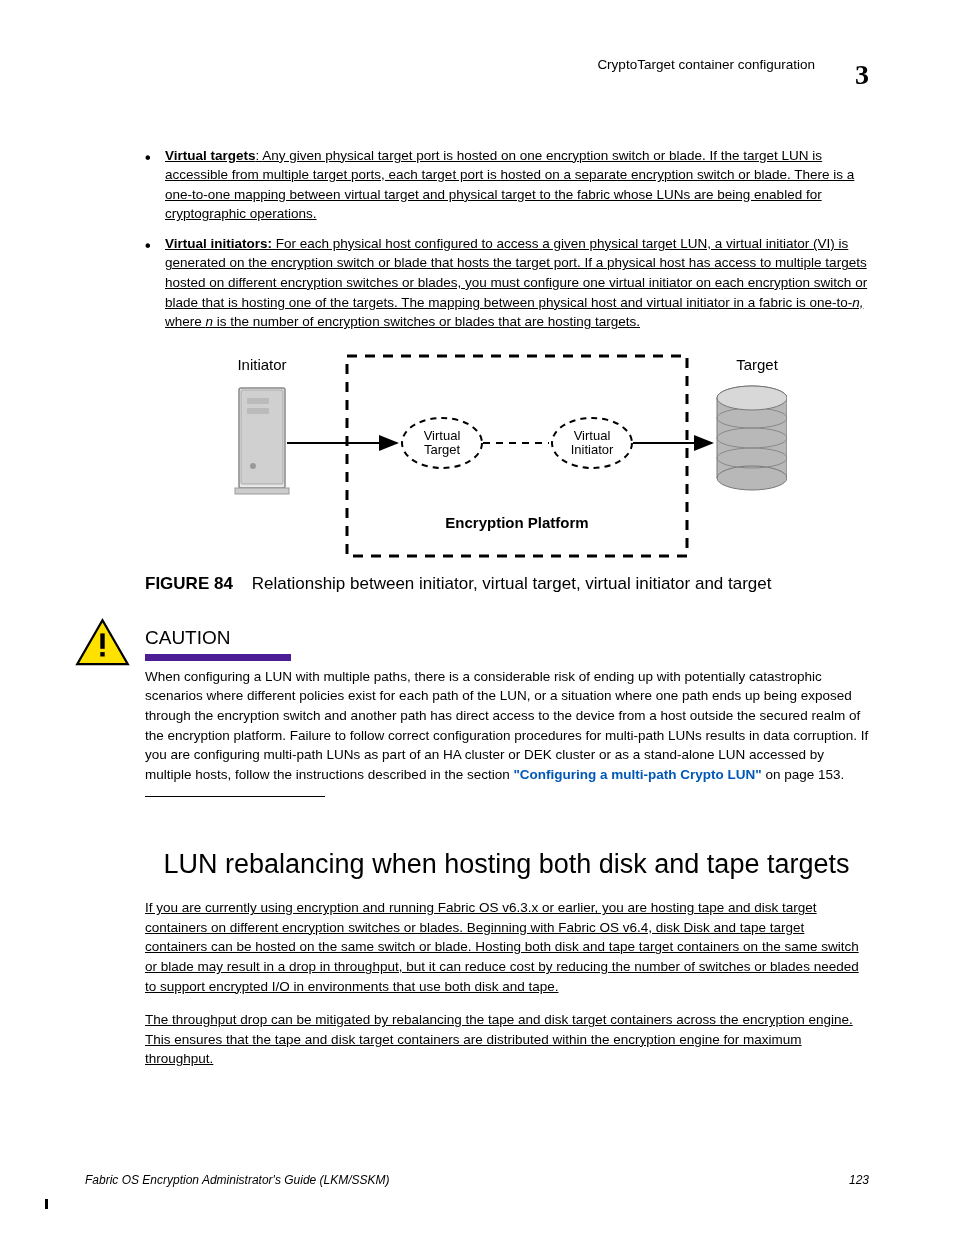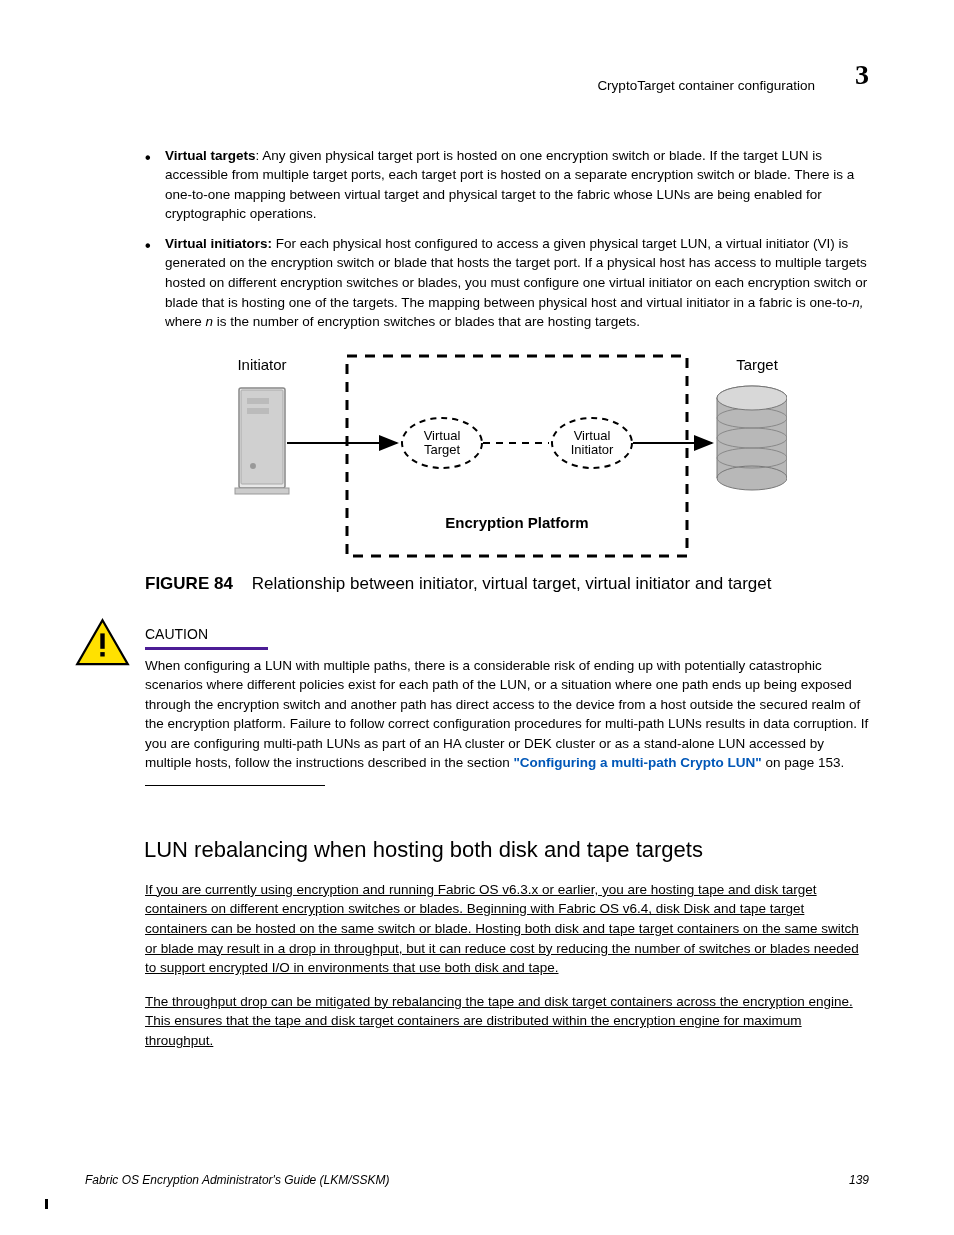--- a/index.html
+++ b/index.html
@@ -17,41 +17,42 @@
   }
   .page {
     padding: 55px 85px 30px 85px;
     box-sizing: border-box;
     height: 100%;
     position: relative;
   }
   .header {
     display: flex;
     justify-content: flex-end;
-    align-items: flex-end;
+    align-items: flex-start;
     gap: 40px;
     margin-bottom: 50px;
   }
   .chapter-num {
     font-size: 28px;
     font-family: Georgia, serif;
     font-weight: bold;
   }
   .content {
     margin-left: 60px;
   }
   ul.bullets {
     list-style: none;
     margin: 0 0 16px 0;
     padding: 0;
   }
   ul.bullets li {
     position: relative;
     padding-left: 20px;
     margin-bottom: 10px;
+    text-decoration: underline;
   }
   ul.bullets li::before {
     content: "•";
     position: absolute;
     left: 0;
     top: 0;
     font-size: 16px;
     font-weight: bold;
   }
   .b { font-weight: bold; }
@@ -71,36 +72,37 @@
     flex: 0 0 55px;
     margin-right: 15px;
     margin-top: -6px;
   }
   .caution-content {
     flex: 1;
   }
   .caution-head {
     display: inline-block;
     padding-bottom: 2px;
-    border-bottom: 3px solid #4c1d95;
+    border-bottom: 7px solid #4c1d95;
     margin-bottom: 6px;
-    font-size: 14px;
+    font-size: 19px;
     padding-right: 60px;
   }
   .caution-divider {
     border: none;
     border-top: 1px solid #000;
     margin: 12px 0 28px 0;
     width: 180px;
   }
   .link { color: #0057b8; font-weight: bold; }
   h2.section {
-    font-size: 22px;
+    font-size: 27px;
     font-weight: normal;
     margin: 20px 0 14px -1px;
+    text-align: center;
   }
   p.body {
     margin: 0 0 14px 0;
     text-decoration: underline;
   }
   .footer {
     position: absolute;
     bottom: 46px;
     left: 85px;
     right: 85px;
@@ -222,16 +224,16 @@
     <p class="body">The throughput drop can be mitigated by rebalancing the tape and disk target containers across the encryption engine. This ensures that the tape and disk target containers are distributed within the encryption engine for maximum throughput.</p>
 
   </div>
 
   <div class="change-bar"></div>
 
   <div class="footer">
     <div>
       <div>Fabric OS Encryption Administrator's Guide  (LKM/SSKM)</div>
     </div>
-    <div>139</div>
+    <div>123</div>
   </div>
 
 </div>
 
 </body></html>

